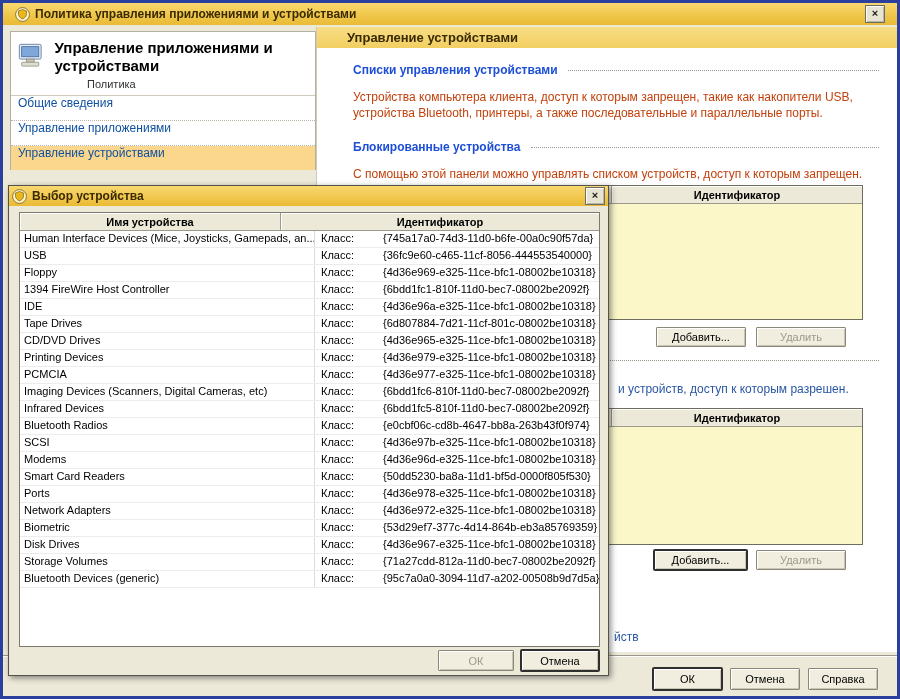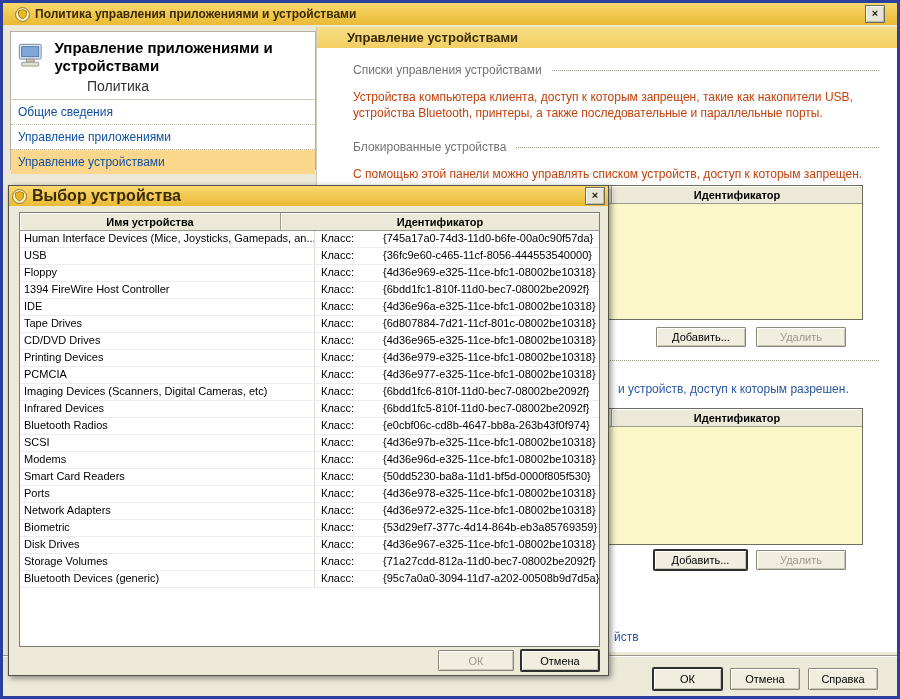--- a/index.html
+++ b/index.html
@@ -23,39 +23,39 @@
     font-size:11px;font-weight:bold;color:#1a1a1a;line-height:14px;text-align:center;cursor:default;
   }
   .shield{width:15px;height:15px;flex:0 0 auto;}
   
   .sidebar{
     left:10px;top:31px;width:306px;height:139px;background:#fff;
     border:1px solid #b4b0a2;box-sizing:border-box;z-index:4;
   }
   .side-head{display:flex;gap:8px;padding:7px 6px 2px 6px;}
   .side-head h1{margin:0;font-size:15px;line-height:18px;color:#000;}
-  .side-sub{font-size:14px;color:#333;margin:1px 0 5px 76px;}
+  .side-sub{font-size:11px;color:#333;margin:1px 0 5px 76px;}
   .side-links{border-top:1px solid #cfcabc;}
   .side-item{
-    height:24px;display:flex;align-items:center;padding-left:7px;
+    height:24px;display:flex;padding-left:7px;
     font-size:12px;color:#1050a0;border-bottom:1px dotted #b8b4a6;cursor:pointer;
   }
   .side-item.active{background:#fbd78e;border-bottom:none;}
   
   .content{
     left:316px;top:27px;width:581px;height:625px;background:#fff;z-index:3;
     box-sizing:border-box;border-left:1px solid #cfcabc;
   }
   .band{
     height:21px;background:linear-gradient(180deg,#f8dd85,#f2cf62);
     display:flex;align-items:center;padding-left:30px;
     font-size:13px;font-weight:bold;color:#3a2a00;
   }
   .sec{position:absolute;left:36px;right:18px;display:flex;align-items:center;gap:10px;}
-  .sec .lbl{font-size:12px;font-weight:normal;color:#737373;white-space:nowrap;}
+  .sec .lbl{font-size:12px;font-weight:bold;color:#1d4ed8;white-space:nowrap;}
   .sec .dots{flex:1;border-bottom:1px dotted #9a9689;height:1px;}
   .para{position:absolute;left:36px;width:540px;font-size:12px;line-height:16px;color:#c2410c;}
   .dotline{position:absolute;border-top:1px dotted #9a9689;height:0;}
   .frag{position:absolute;font-size:12px;color:#2a57a5;white-space:nowrap;}
   
   .lv{position:absolute;border:1px solid #6e6c5e;background:#fcf7c8;box-sizing:border-box;}
   .lv .hdr{display:flex;height:17px;background:#ece9d8;border-bottom:1px solid #9c9a8c;}
   .lv .hcell{
     box-sizing:border-box;border-right:1px solid #9c9a8c;
     box-shadow:inset 1px 1px 0 #fff;display:flex;align-items:center;justify-content:center;
@@ -74,21 +74,21 @@
   .footsep{left:3px;right:3px;top:655px;border-top:1px solid #9a9689;box-shadow:0 1px 0 #fff;z-index:4;}
   
   .dialog{
     left:8px;top:185px;width:601px;height:491px;z-index:40;background:#ece9d8;
     border:1px solid #54524a;box-shadow:2px 2px 6px rgba(0,0,0,.45);box-sizing:border-box;
   }
   .dialog .dtitle{
     height:20px;background:linear-gradient(180deg,#f9d870,#eaba34);
     display:flex;align-items:center;gap:5px;padding:0 3px;
   }
-  .dialog .dtitle .ttl{font-size:16px;font-weight:bold;color:#3a2a00;}
+  .dialog .dtitle .ttl{font-size:12px;font-weight:bold;color:#3a2a00;}
   .dtable{
     position:absolute;left:10px;top:26px;width:581px;height:435px;background:#fff;
     border:1px solid #7c7a6c;box-sizing:border-box;overflow:hidden;
   }
   .dthead{display:flex;height:17px;background:#ece9d8;border-bottom:1px solid #9c9a8c;}
   .dth{
     box-sizing:border-box;border-right:1px solid #9c9a8c;box-shadow:inset 1px 1px 0 #fff;
     display:flex;align-items:center;justify-content:center;font-size:11px;font-weight:bold;
   }
   .dth.name{width:261px;}

